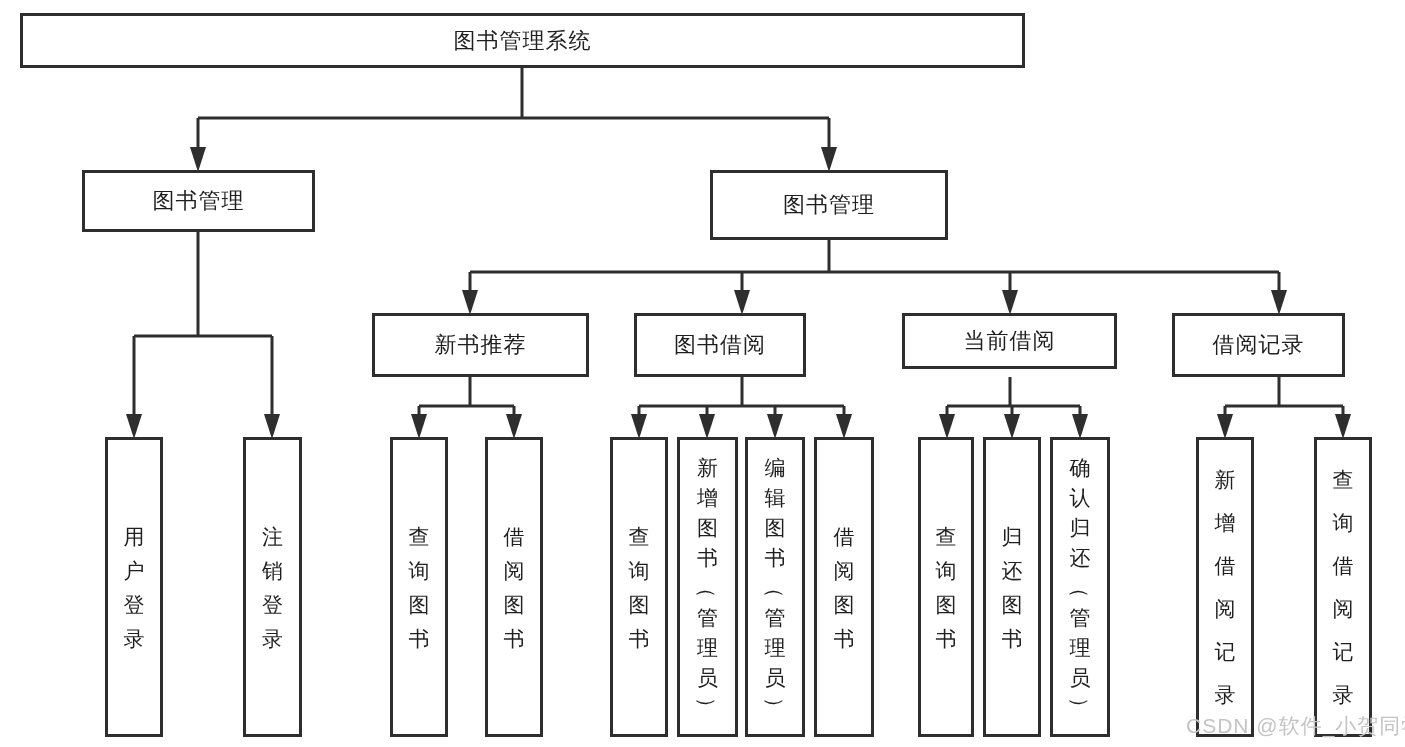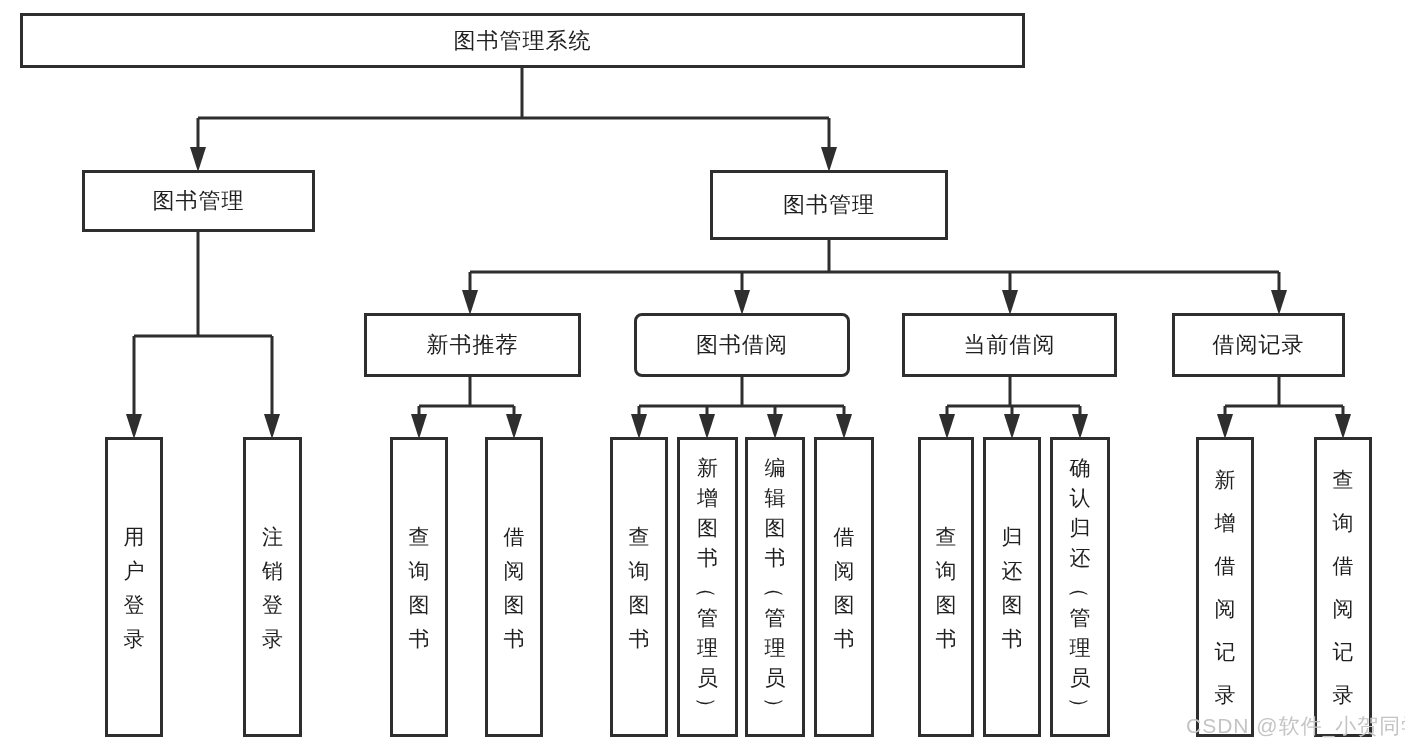--- a/index.html
+++ b/index.html
@@ -10,23 +10,23 @@
   svg.connectors{position:absolute;left:0;top:0;z-index:0;}
   .node{
     position:absolute;background:#ffffff;border:3px solid #2e2e2e;box-sizing:border-box;
     display:flex;align-items:center;justify-content:center;z-index:1;
   }
   .hlabel{font-size:22px;letter-spacing:1px;color:#1f1f1f;white-space:nowrap;}
   
   .n-root{left:20px;top:13px;width:1005px;height:55px;}
   .n-b0{left:82px;top:170px;width:233px;height:62px;}
   .n-b1{left:710px;top:170px;width:238px;height:70px;}
-  .n-m0{left:364px;top:313px;width:217px;height:64px;}
-  .n-m1{left:634px;top:313px;width:216px;height:64px;border-radius:8px;}
-  .n-m2{left:902px;top:313px;width:215px;height:64px;}
+  .n-m0{left:372px;top:313px;width:217px;height:64px;}
+  .n-m1{left:634px;top:313px;width:172px;height:64px;}
+  .n-m2{left:902px;top:313px;width:215px;height:56px;}
   .n-m3{left:1172px;top:313px;width:173px;height:64px;}
   
   .leaf{top:437px;height:300px;}
   .n-l0{left:105px;width:58px;}
   .n-l1{left:243px;width:59px;}
   .n-l2{left:390px;width:58px;}
   .n-l3{left:485px;width:58px;}
   .n-l4{left:610px;width:58px;}
   .n-l5{left:677px;width:61px;}
   .n-l6{left:745px;width:60px;}

